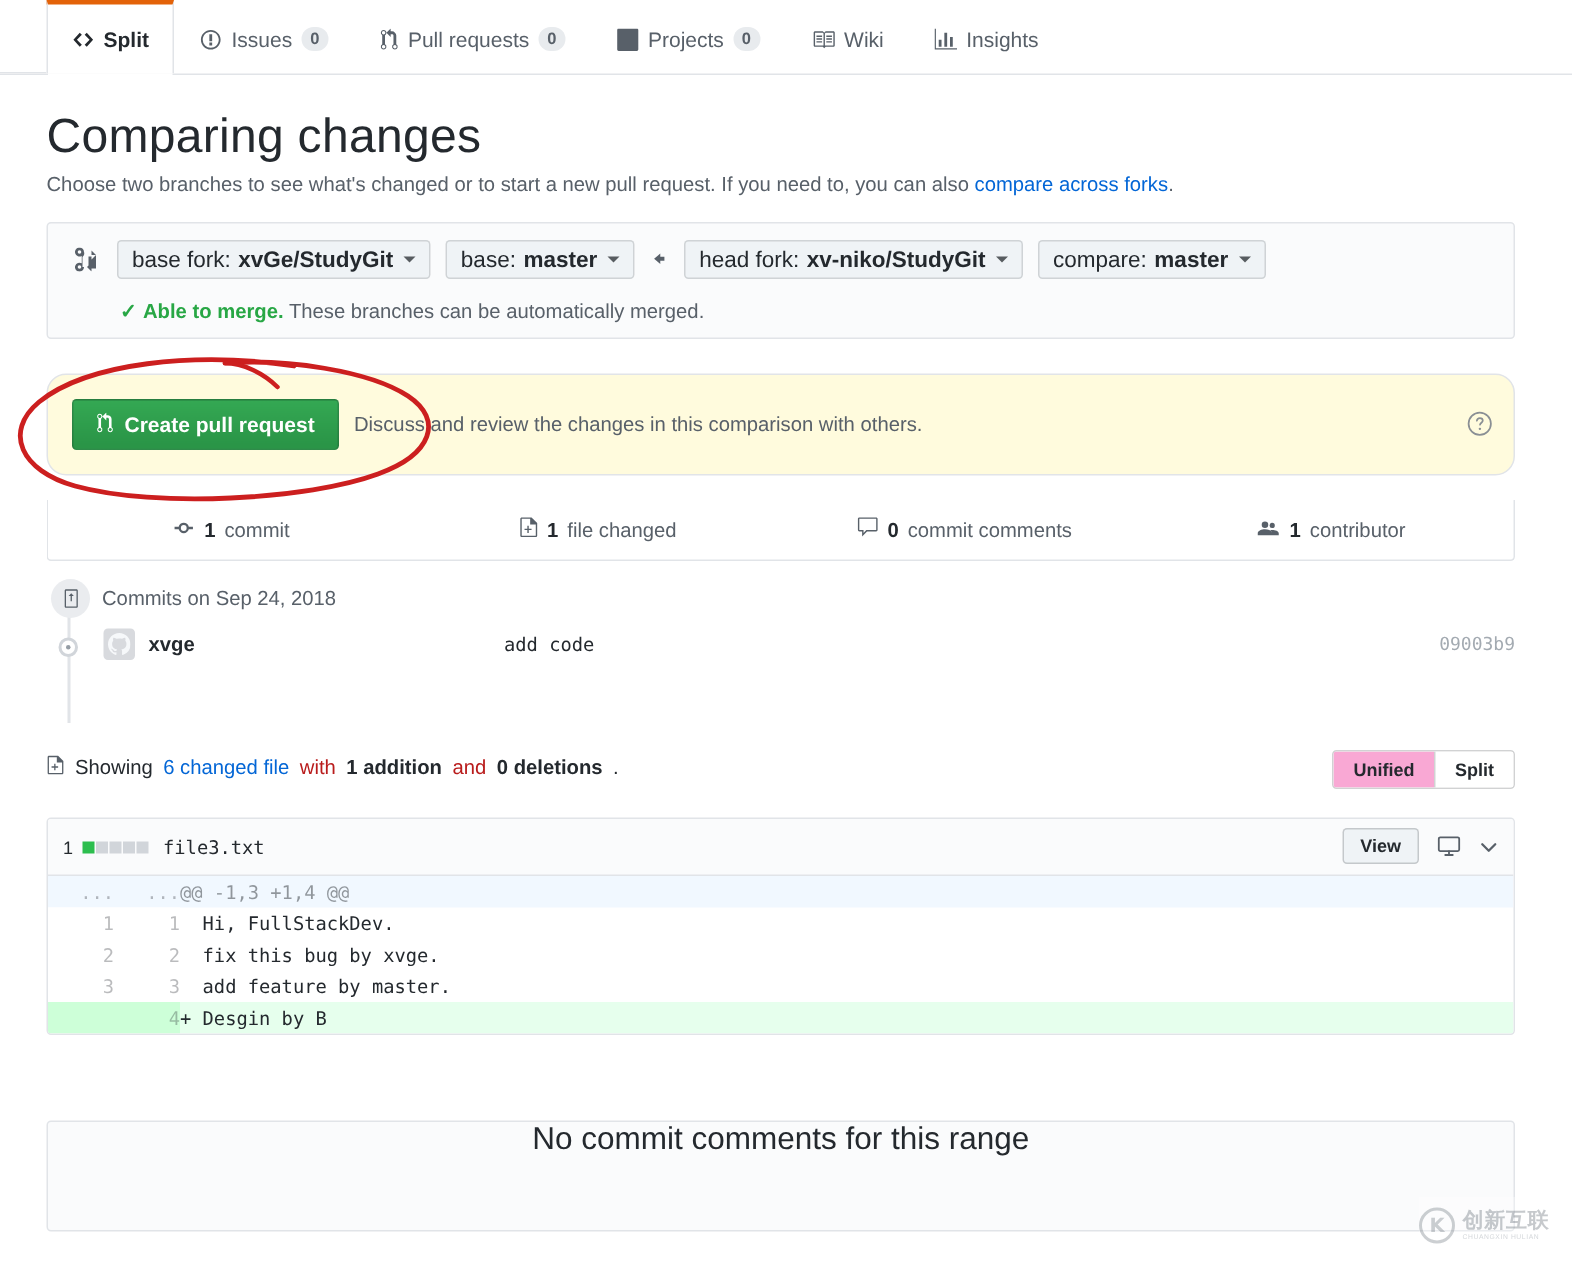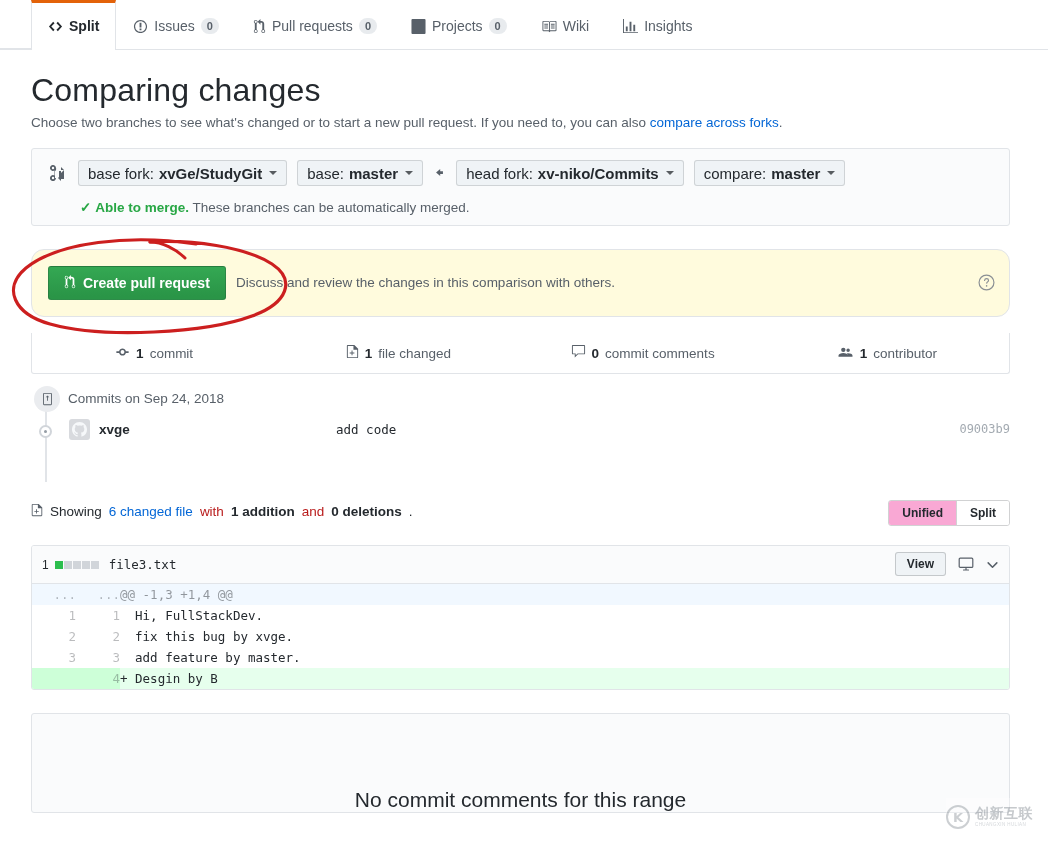--- a/index.html
+++ b/index.html
@@ -230,23 +230,23 @@
     user-select: none; cursor: pointer;
   }
   td.code { padding-left: 10px; color: #24292e; white-space: pre; }
   tr.hunk td.lnum { background: #f1f8ff; color: rgba(27,31,35,.3); }
   tr.hunk td.code { background: #f1f8ff; color: rgba(27,31,35,.45); }
   tr.add td.lnum { background: #cdffd8; }
   tr.add td.code { background: #e6ffed; }
 
   
   .no-comments {
-    position: absolute; left: 31px; top: 713px; width: 979px; height: 100px;
+    position: absolute; left: 31px; top: 747px; width: 979px; height: 74px;
     background: #fafbfc; border: 1px solid #e1e4e8; border-radius: 3px;
-    display: flex; align-items: flex-end; justify-content: center;
+    display: flex; align-items: flex-start; justify-content: center;
     font-size: 21px; color: #24292e;
   }
 
   
   .annotation { position: absolute; left: 0; top: 228; pointer-events: none; }
 
   
   .watermark {
     position: absolute; right: 6px; bottom: 6px;
     width: 96px; height: 38px;
@@ -361,21 +361,21 @@
       </span>
 
       <span class="arrow-left">
         <svg width="11" height="11" viewBox="0 0 10 16" fill="currentColor">
             <path d="M6 3L0 8l6 5v-3h4V6H6V3z"></path>
           </svg>
       </span>
 
       <span class="btn-select">
         <span>head fork:</span>
-        <b>xv-niko/Commits</b>
+        <b>xv-niko/StudyGit</b>
         <i class="caret"></i>
       </span>
 
       <span class="btn-select">
         <span>compare:</span>
         <b>master</b>
         <i class="caret"></i>
       </span>
 
     </div>

